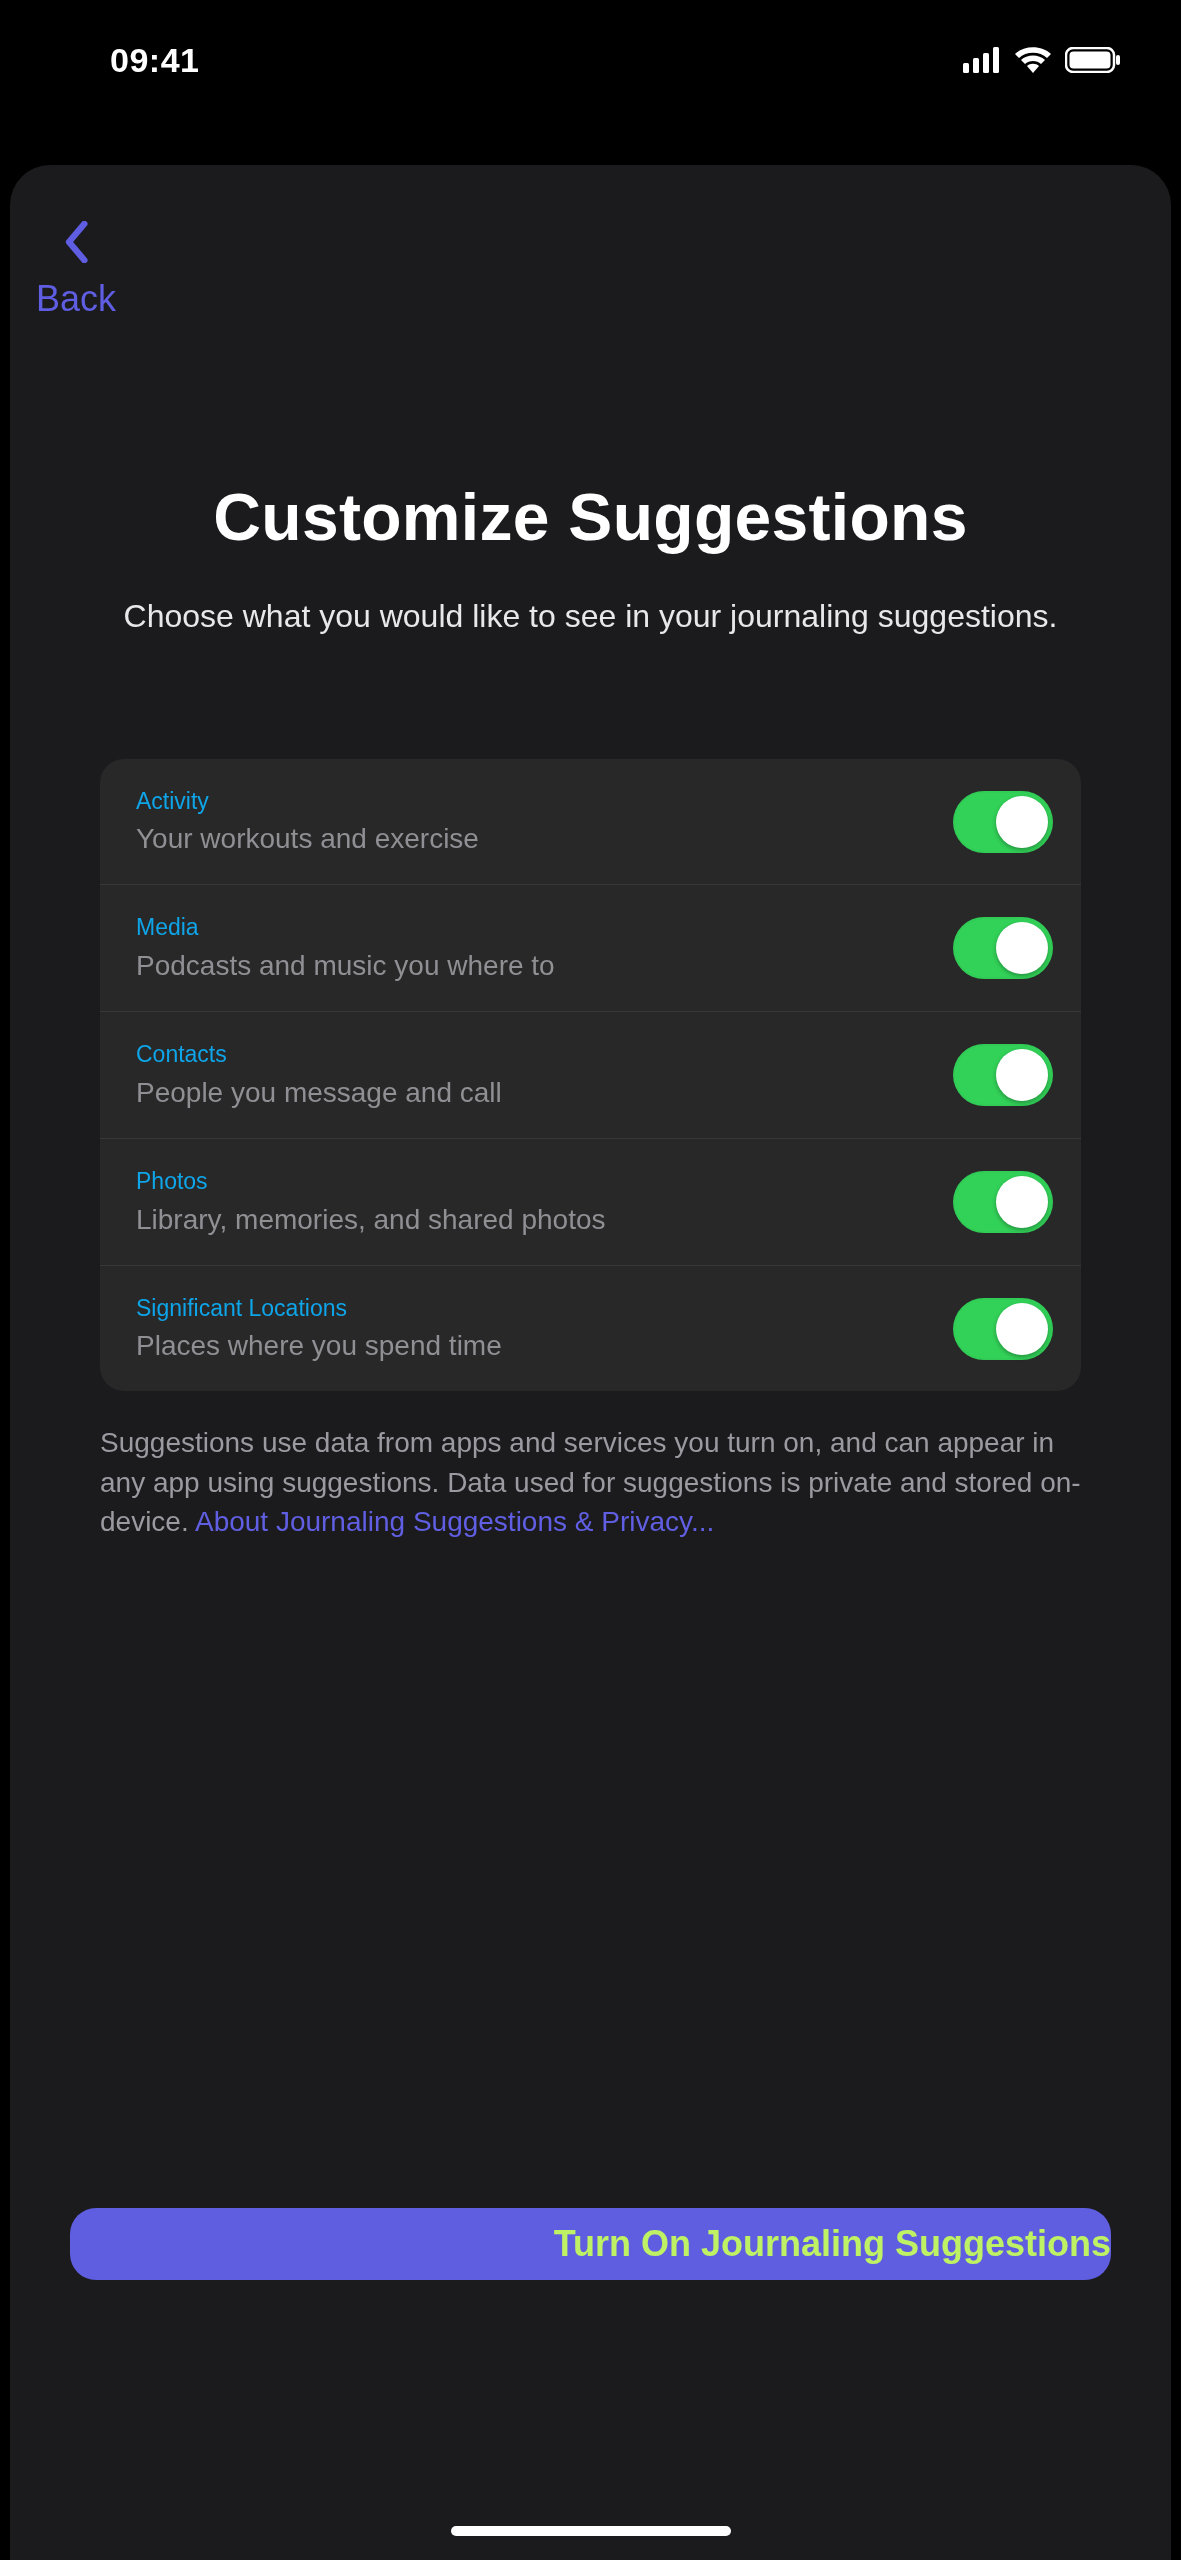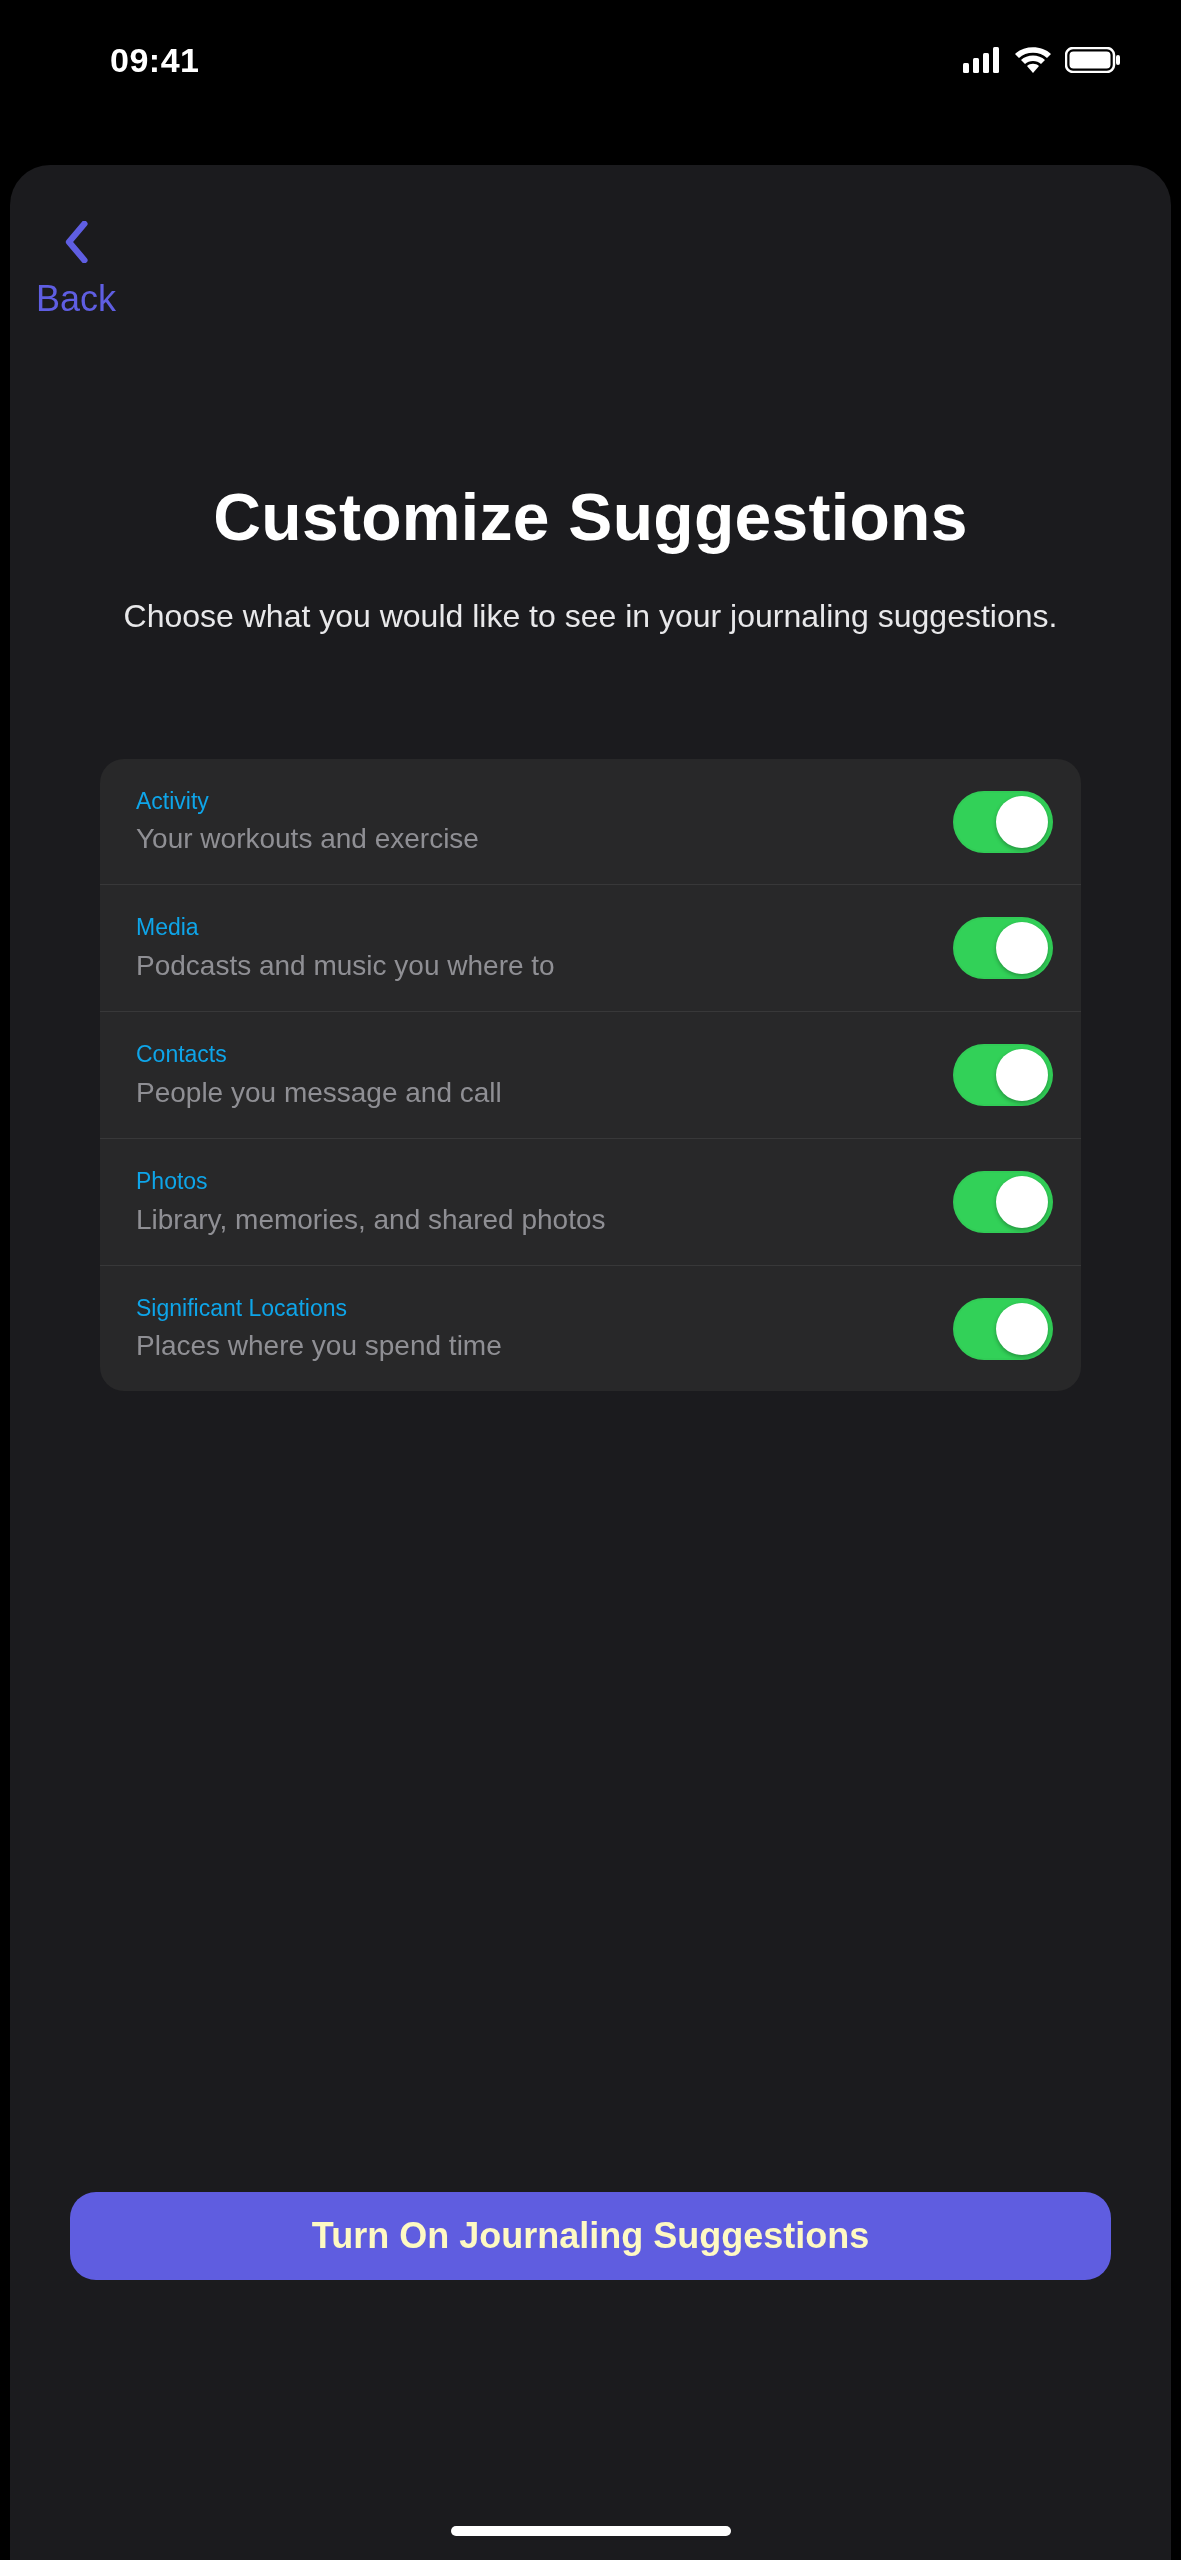--- a/index.html
+++ b/index.html
@@ -28,21 +28,21 @@
   .row-text { flex: 1; min-width: 0; }
   .row-title { color: #0ea5e9; font-size: 23px; font-weight: 400; line-height: 1.25; }
   .row-sub  { color: #8f8f94; font-size: 28px; margin-top: 6px; line-height: 1.25; }
 
   .toggle { width: 100px; height: 62px; border-radius: 62px; background: #32d158; position: relative; flex-shrink: 0; box-shadow: inset 0 0 0 2px rgba(0,0,0,0.02); }
   .toggle .knob { position: absolute; top: 5px; right: 5px; width: 52px; height: 52px; border-radius: 50%; background: #fff; box-shadow: 0 2px 4px rgba(0,0,0,0.3); }
 
   .footer-text { color: #9a9aa0; font-size: 28px; line-height: 1.4; margin: 32px 60px 0 60px; }
   .footer-text .link { color: #605fe3; }
 
-  .primary-btn { position: absolute; left: 60px; right: 60px; bottom: 280px; height: 88px; background: #5f5de0; color: #fef9c3; font-size: 36px; font-weight: 600; border-radius: 26px; display: flex; align-items: center; justify-content: center; }
+  .primary-btn { position: absolute; left: 60px; right: 60px; bottom: 280px; height: 72px; background: #5f5de0; color: #bef264; font-size: 36px; font-weight: 600; border-radius: 26px; display: flex; align-items: center; justify-content: flex-end; }
 
   .home-indicator { position: absolute; bottom: 24px; left: 50%; transform: translateX(-50%); width: 280px; height: 10px; border-radius: 10px; background: #fff; }
 </style>
 </head>
 <body>
 
 <div class="device">
 
   <div class="status-bar">
     <div class="status-time">09:41</div>
@@ -135,20 +135,23 @@
           <div class="row-title">Significant Locations</div>
           <div class="row-sub">Places where you spend time</div>
         </div>
         <div class="toggle">
             <div class="knob"></div>
           </div>
       </div>
 
     </div>
 
+    <div class="footer-text">
+      <span>Suggestions use data from apps and services you turn on, and can appear in any app using suggestions. Data used for suggestions is private and stored on-device. </span><span class="link">About Journaling Suggestions &amp; Privacy...</span>
+    </div>
 
     <div class="primary-btn">
       <span>Turn On Journaling Suggestions</span>
     </div>
 
     <div class="home-indicator"></div>
   </div>
 
 </div>
 

